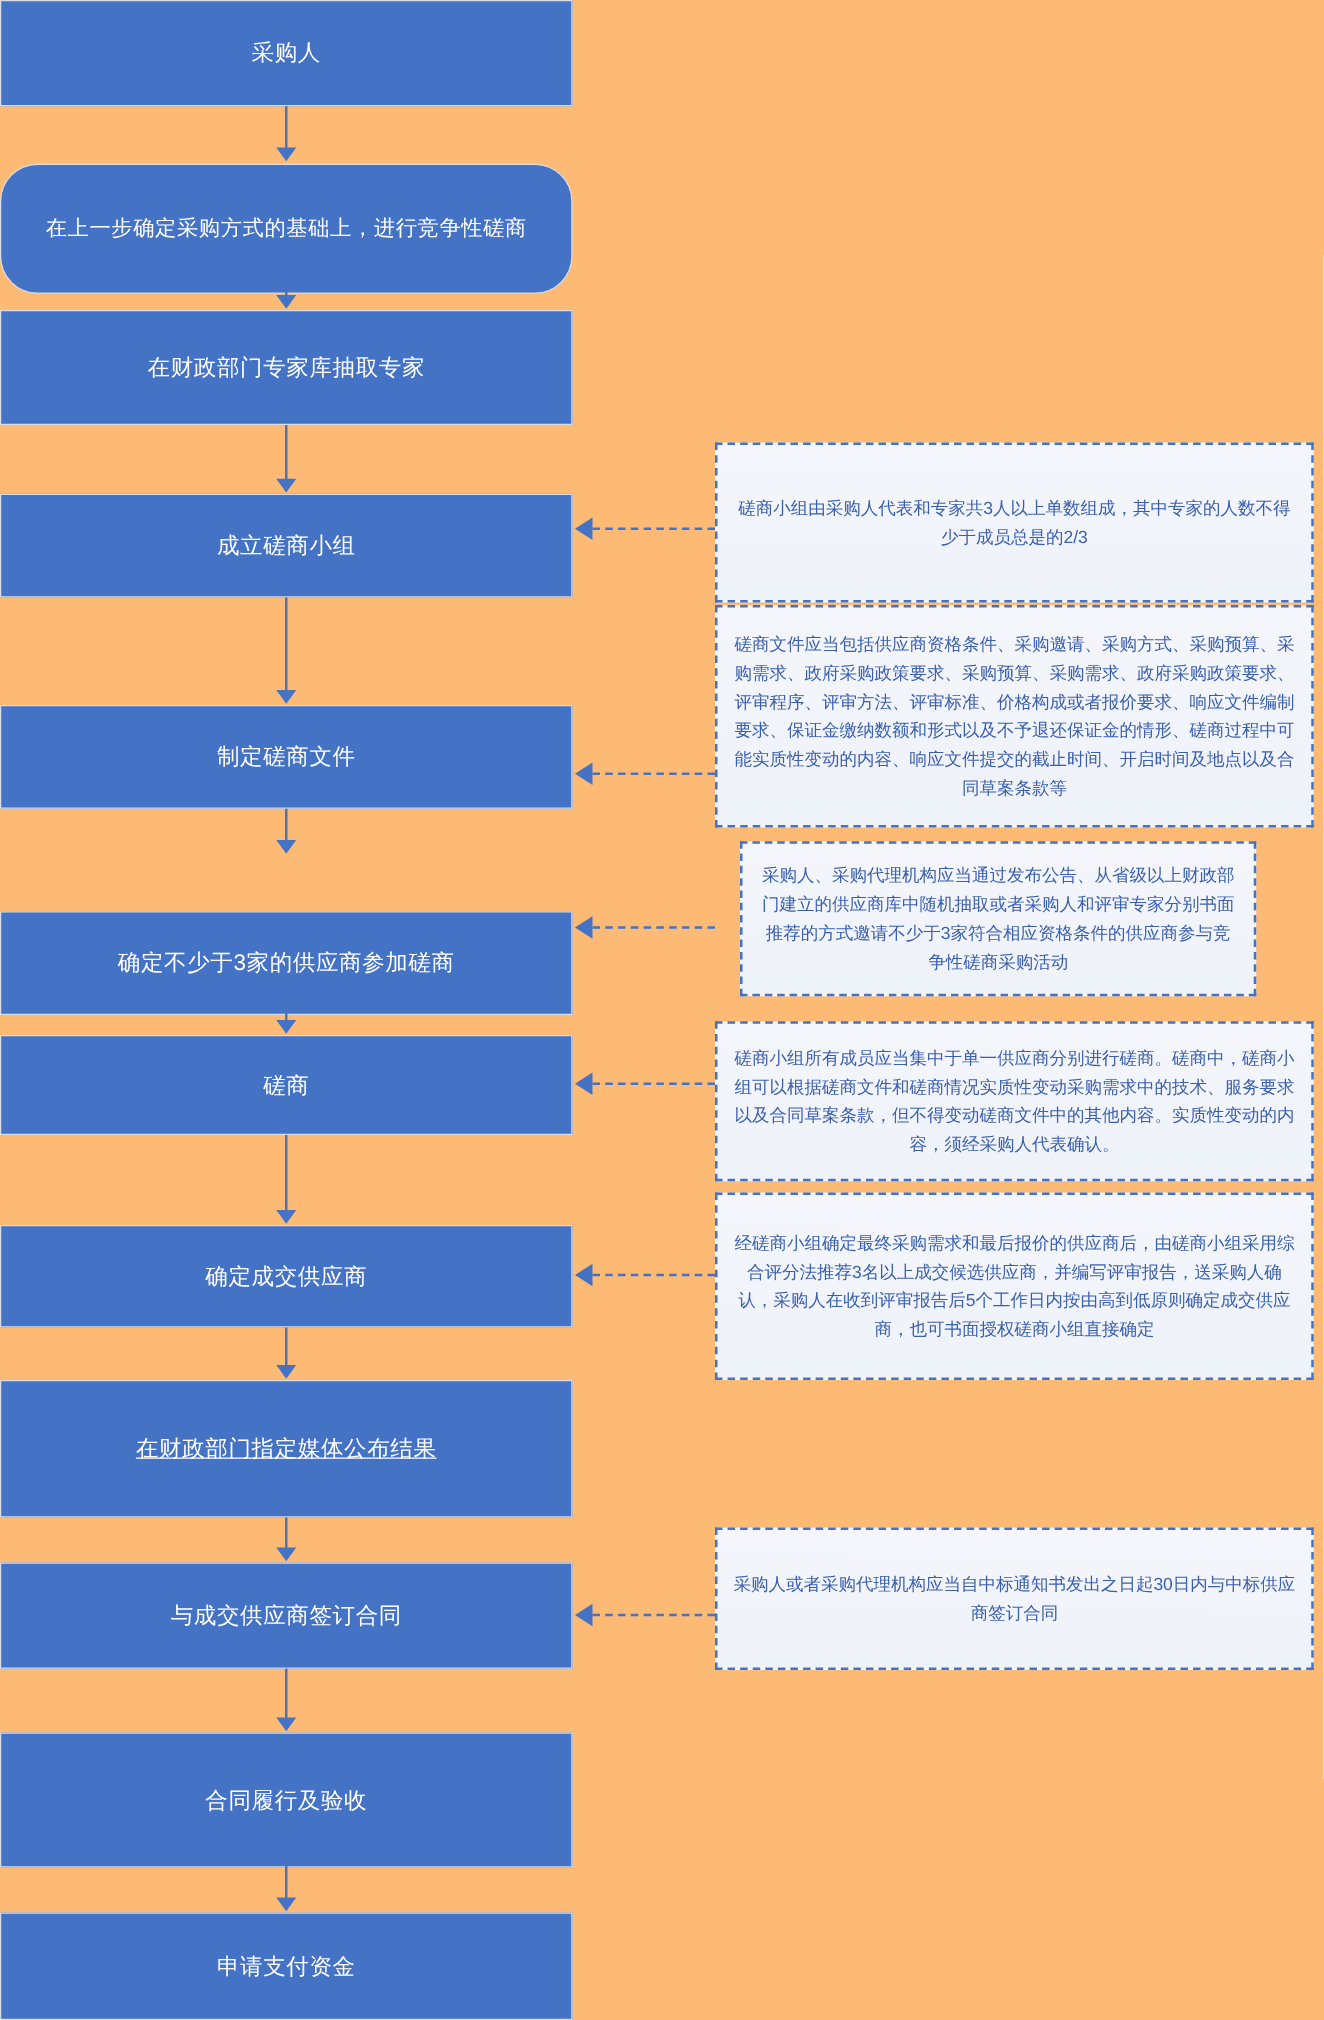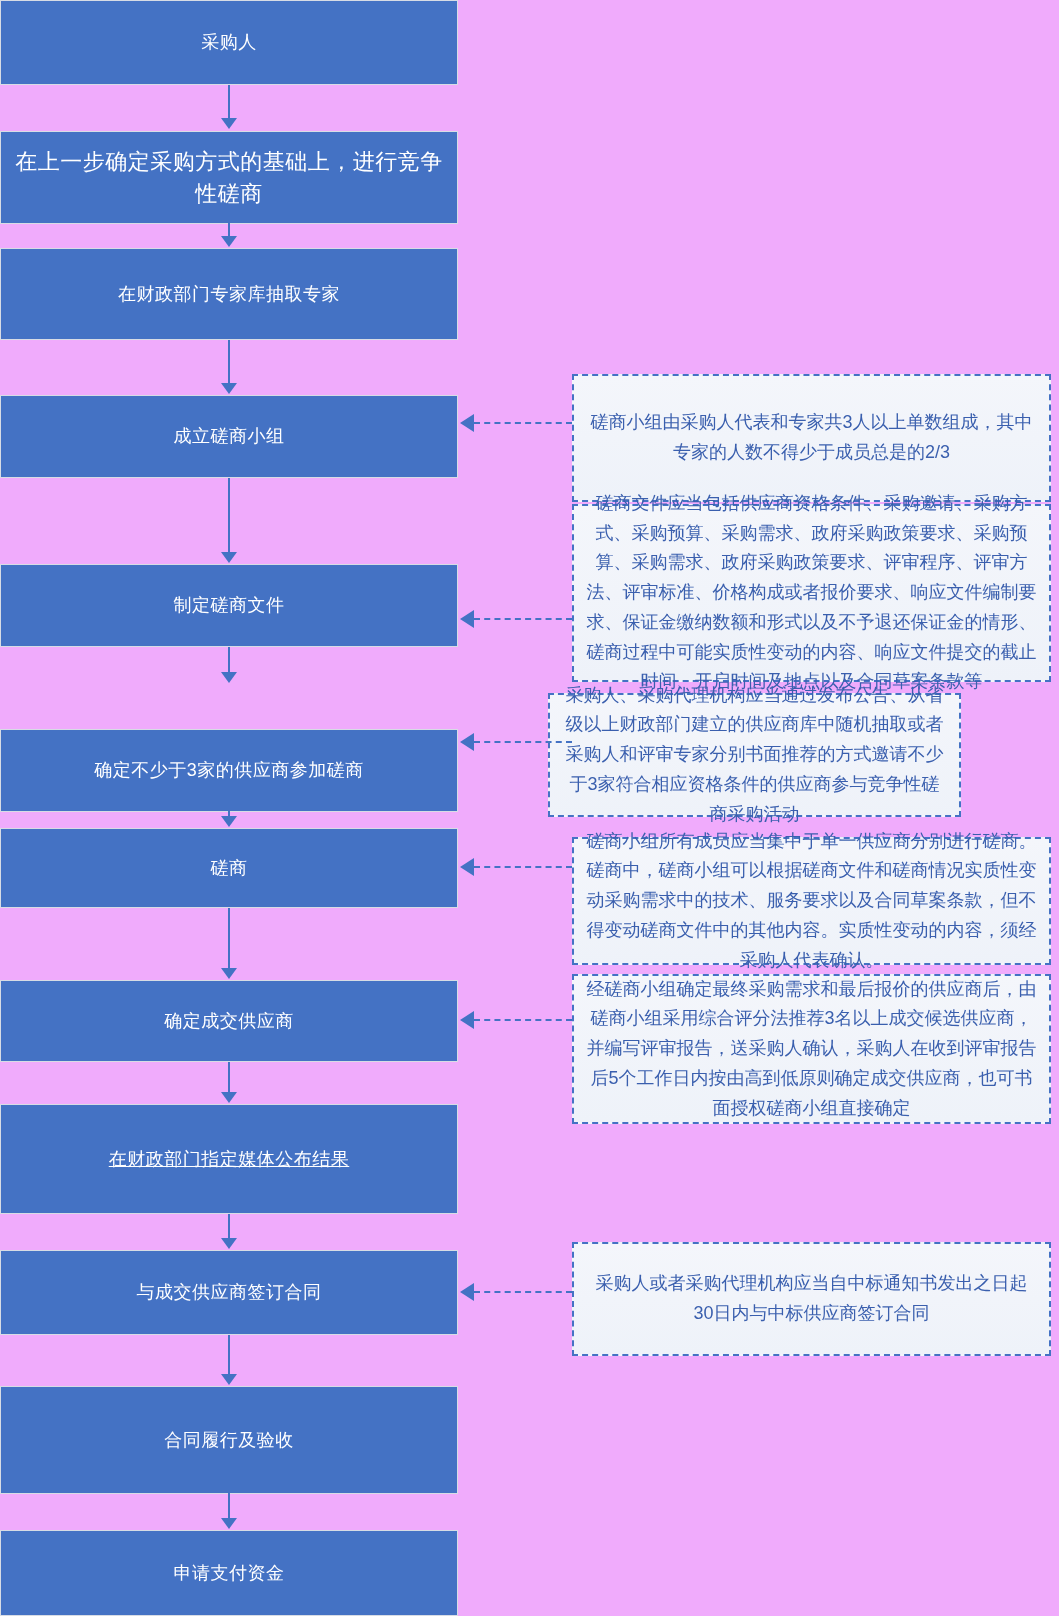--- a/index.html
+++ b/index.html
@@ -7,21 +7,21 @@
     padding: 0;
     background: #ffffff;
   }
   body {
     font-family: "Liberation Sans", "DejaVu Sans", sans-serif;
   }
   #canvas {
     position: relative;
     width: 1059px;
     height: 1616px;
-    background: #f0abfc;
+    background: #fdba74;
     overflow: hidden;
   }
 
   
   .pbox {
     position: absolute;
     box-sizing: border-box;
     background: #4472C4;
     border: 1px solid #d7dce5;
     color: #ffffff;
@@ -39,24 +39,23 @@
   .nbox {
     position: absolute;
     box-sizing: border-box;
     border: 2px dashed #4472C4;
     background: linear-gradient(180deg, #f4f6fb 0%, #eef2f9 100%);
     color: #3a5fae;
     display: flex;
     align-items: center;
     justify-content: center;
     text-align: center;
-    font-size: 18px;
+    font-size: 14px;
     line-height: 1.65;
     padding: 18px 12px;
-    margin-top: 20px;
   }
   .nbox span { display: block; width: 100%; }
 
   
   .vline {
     position: absolute;
     width: 2px;
     background: #4472C4;
   }
   .vhead {
@@ -85,21 +84,21 @@
 </style>
 </head>
 <body>
 
 <div id="canvas">
 
   <div class="pbox" style="left:0px; top:0px; width:458px; height:85px;">
     <span>采购人</span>
   </div>
 
-  <div class="pbox" style="left:0px; top:131px; width:458px; height:93px; font-size:22px;">
+  <div class="pbox" style="left:0px; top:131px; width:458px; height:104px; font-size:17px;border-radius:30px;">
     <span>在上一步确定采购方式的基础上，进行竞争性磋商</span>
   </div>
 
   <div class="pbox" style="left:0px; top:248px; width:458px; height:92px;">
     <span>在财政部门专家库抽取专家</span>
   </div>
 
   <div class="pbox" style="left:0px; top:395px; width:458px; height:83px;">
     <span>成立磋商小组</span>
   </div>
@@ -170,21 +169,21 @@
   <div class="vhead" style="left:221px; top:1518px;"></div>
 
   <div class="nbox" style="left:572px; top:354px; width:479px; height:128px;">
     <span>磋商小组由采购人代表和专家共3人以上单数组成，其中专家的人数不得少于成员总是的2/3</span>
   </div>
 
   <div class="nbox" style="left:572px; top:484px; width:479px; height:178px;">
     <span>磋商文件应当包括供应商资格条件、采购邀请、采购方式、采购预算、采购需求、政府采购政策要求、采购预算、采购需求、政府采购政策要求、评审程序、评审方法、评审标准、价格构成或者报价要求、响应文件编制要求、保证金缴纳数额和形式以及不予退还保证金的情形、磋商过程中可能实质性变动的内容、响应文件提交的截止时间、开启时间及地点以及合同草案条款等</span>
   </div>
 
-  <div class="nbox" style="left:548px; top:673px; width:413px; height:124px;">
+  <div class="nbox" style="left:592px; top:673px; width:413px; height:124px;">
     <span>采购人、采购代理机构应当通过发布公告、从省级以上财政部门建立的供应商库中随机抽取或者采购人和评审专家分别书面推荐的方式邀请不少于3家符合相应资格条件的供应商参与竞争性磋商采购活动</span>
   </div>
 
   <div class="nbox" style="left:572px; top:817px; width:479px; height:128px;">
     <span>磋商小组所有成员应当集中于单一供应商分别进行磋商。磋商中，磋商小组可以根据磋商文件和磋商情况实质性变动采购需求中的技术、服务要求以及合同草案条款，但不得变动磋商文件中的其他内容。实质性变动的内容，须经采购人代表确认。</span>
   </div>
 
   <div class="nbox" style="left:572px; top:954px; width:479px; height:150px;">
     <span>经磋商小组确定最终采购需求和最后报价的供应商后，由磋商小组采用综合评分法推荐3名以上成交候选供应商，并编写评审报告，送采购人确认，采购人在收到评审报告后5个工作日内按由高到低原则确定成交供应商，也可书面授权磋商小组直接确定</span>
   </div>

